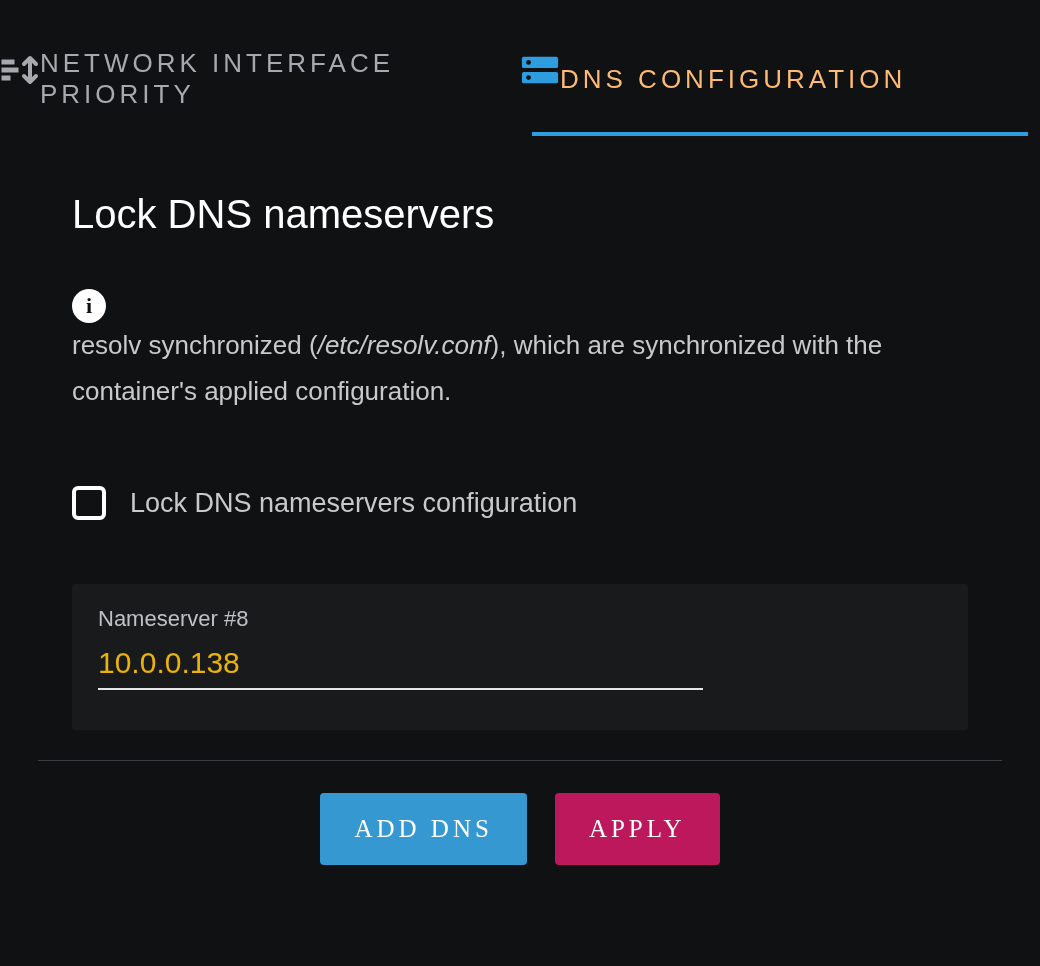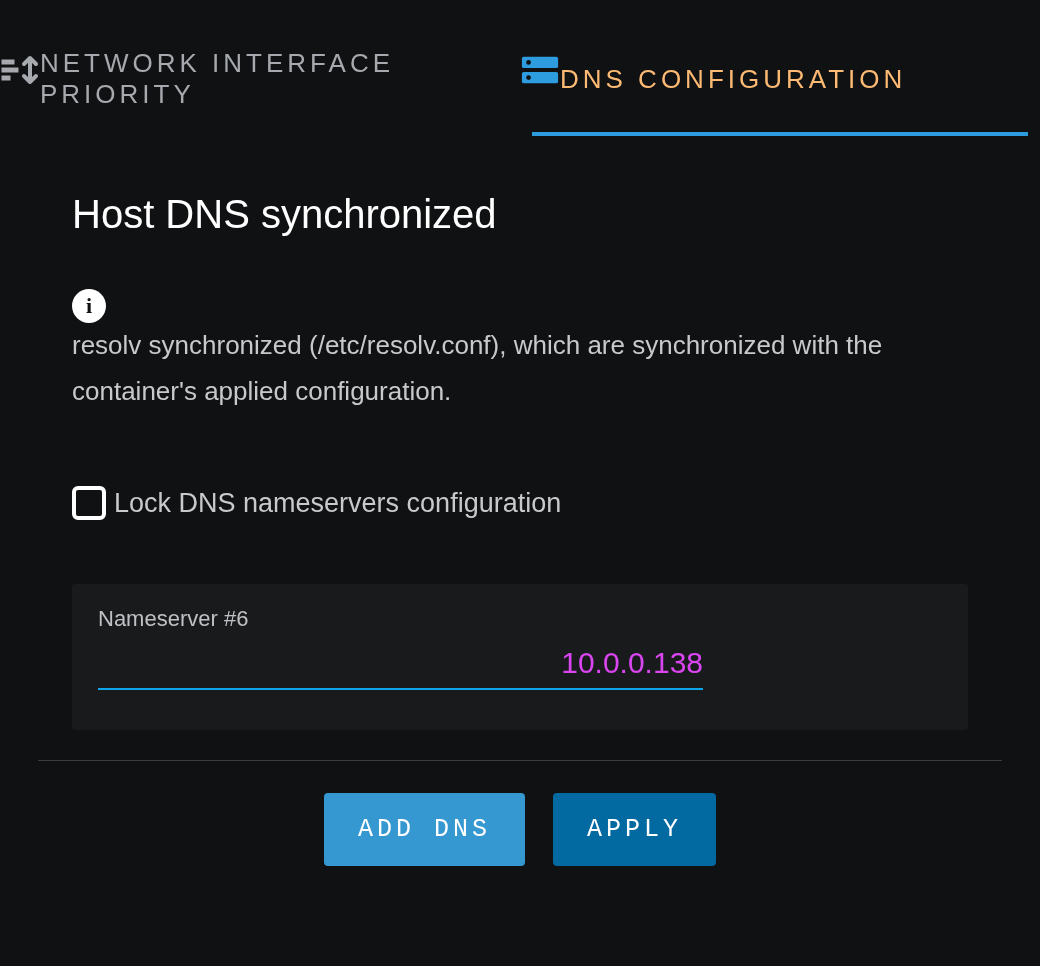--- a/index.html
+++ b/index.html
@@ -87,26 +87,26 @@
     flex: 0 0 34px;
   }
   .info-icon span {
     color: #101112;
     font-weight: 800;
     font-size: 22px;
     font-family: Georgia, "Times New Roman", serif;
     line-height: 1;
   }
   .info-rest { margin-top: 0; }
-  .italic { }
+  .italic { font-style: italic; }
 
   .checkbox-row {
     display: flex;
     align-items: center;
-    gap: 8px;
+    gap: 24px;
     margin-bottom: 64px;
     cursor: pointer;
   }
   .checkbox {
     width: 34px;
     height: 34px;
     border: 4px solid #ffffff;
     border-radius: 6px;
     background: transparent;
   }
@@ -123,27 +123,26 @@
   }
   .field-label {
     font-size: 22px;
     color: #bfc1c4;
     margin-bottom: 10px;
   }
   .field-input {
     width: 605px;
     background: transparent;
     border: none;
-    border-bottom: 2px solid #0ea5e9;
-    color: #d946ef;
+    border-bottom: 2px solid #e5e5e5;
+    color: #eab308;
     font-size: 30px;
     padding: 4px 0 8px 0;
     outline: none;
     font-family: inherit;
-    text-align: right;
   }
 
   .divider {
     height: 1px;
     background: #3a3c3f;
     margin: 0 -34px 32px -34px;
   }
 
   .button-row {
     display: flex;
@@ -152,25 +151,25 @@
     padding-bottom: 40px;
   }
   .btn {
     border: none;
     border-radius: 4px;
     font-size: 25px;
     letter-spacing: 4px;
     padding: 22px 34px;
     cursor: pointer;
     color: #ffffff;
-    font-family: Liberation Mono, monospace;
+    font-family: Liberation Serif, serif;
     font-weight: 400;
   }
   .btn-primary { background: #3598d0; }
-  .btn-success { background: #0369a1; }
+  .btn-success { background: #be185d; }
 </style>
 </head>
 <body>
 
 <div class="tabs">
   <div class="tab inactive">
     <div class="tab-icon">
       <svg width="40" height="32" viewBox="0 0 40 32">
         <rect x="2" y="6" width="12" height="4" fill="#a6a9ad"></rect>
         <rect x="2" y="14" width="16" height="4" fill="#a6a9ad"></rect>
@@ -189,21 +188,21 @@
         <circle cx="9" cy="8" r="2.5" fill="#101112"></circle>
         <circle cx="9" cy="24" r="2.5" fill="#101112"></circle>
       </svg>
     </div>
     <span class="tab-label">DNS CONFIGURATION</span>
   </div>
 </div>
 
 <div class="content">
 
-  <h1 class="section-title">Host DNS synchronized</h1>
+  <h1 class="section-title">Lock DNS nameservers</h1>
 
   <div class="info-block">
     <div class="info-first-line">
       <span class="info-icon">
           <span>i</span>
         </span>
     </div>
     <div class="info-rest">
       <span>resolv synchronized (</span><span class="italic">/etc/resolv.conf</span><span>), which are synchronized with the</span>
     </div>
@@ -211,21 +210,21 @@
       <span>container's applied configuration.</span>
     </div>
   </div>
 
   <div class="checkbox-row">
     <div class="checkbox"></div>
     <span class="checkbox-label">Lock DNS nameservers configuration</span>
   </div>
 
   <div class="nameserver-card">
-    <div class="field-label">Nameserver #6</div>
+    <div class="field-label">Nameserver #8</div>
     <input class="field-input" type="text" value="10.0.0.138" style="">
   </div>
 
   <div class="divider"></div>
 
   <div class="button-row">
     <button class="btn btn-primary">ADD DNS</button>
     <button class="btn btn-success">APPLY</button>
   </div>
 

